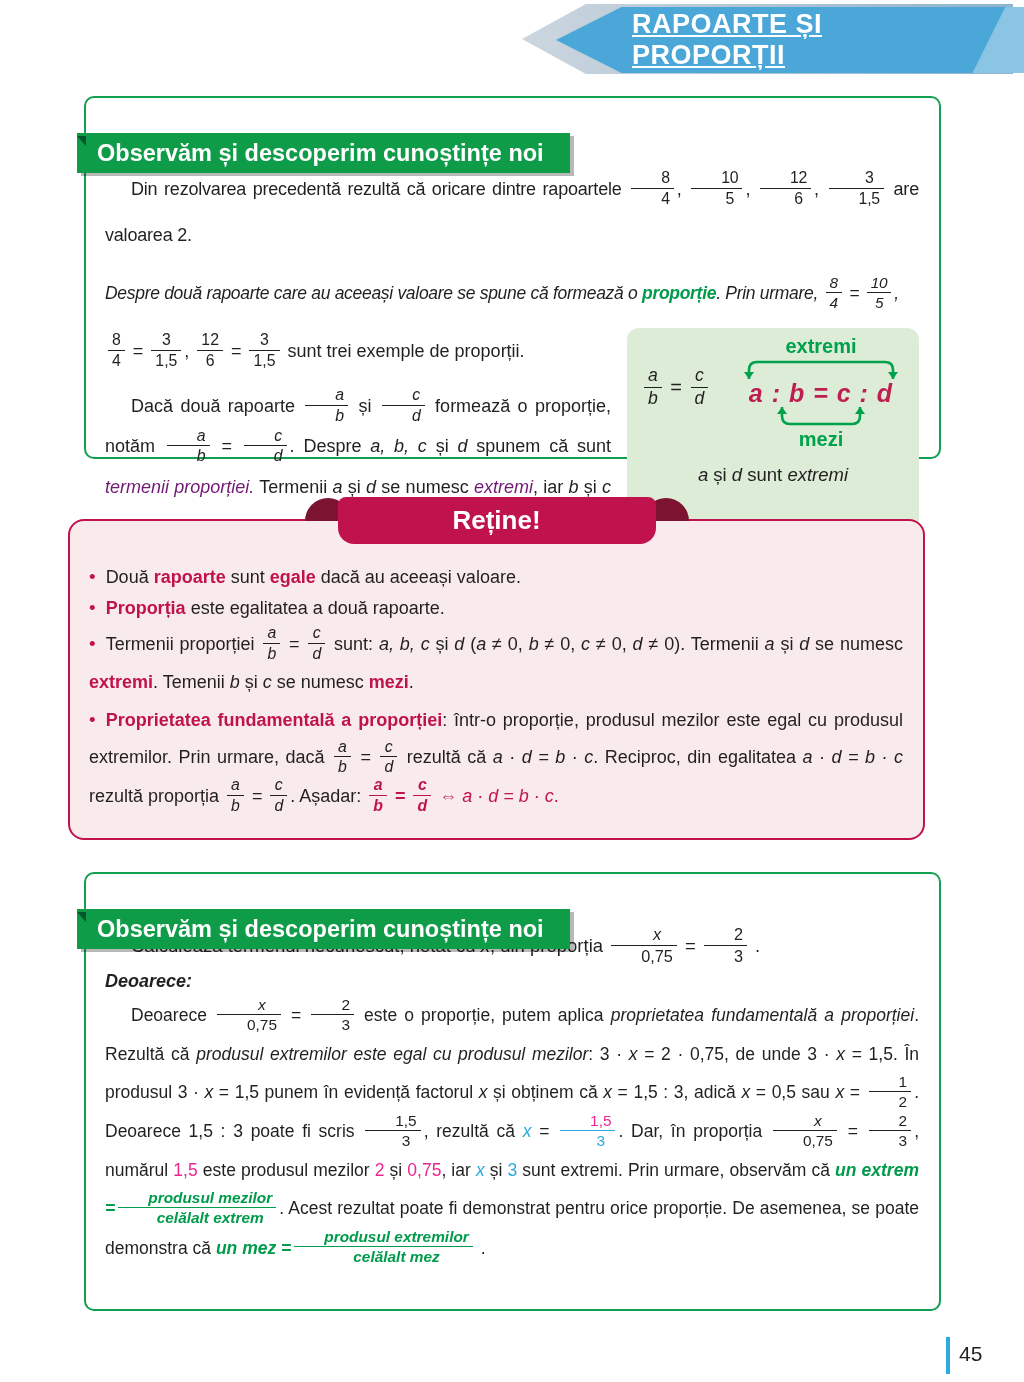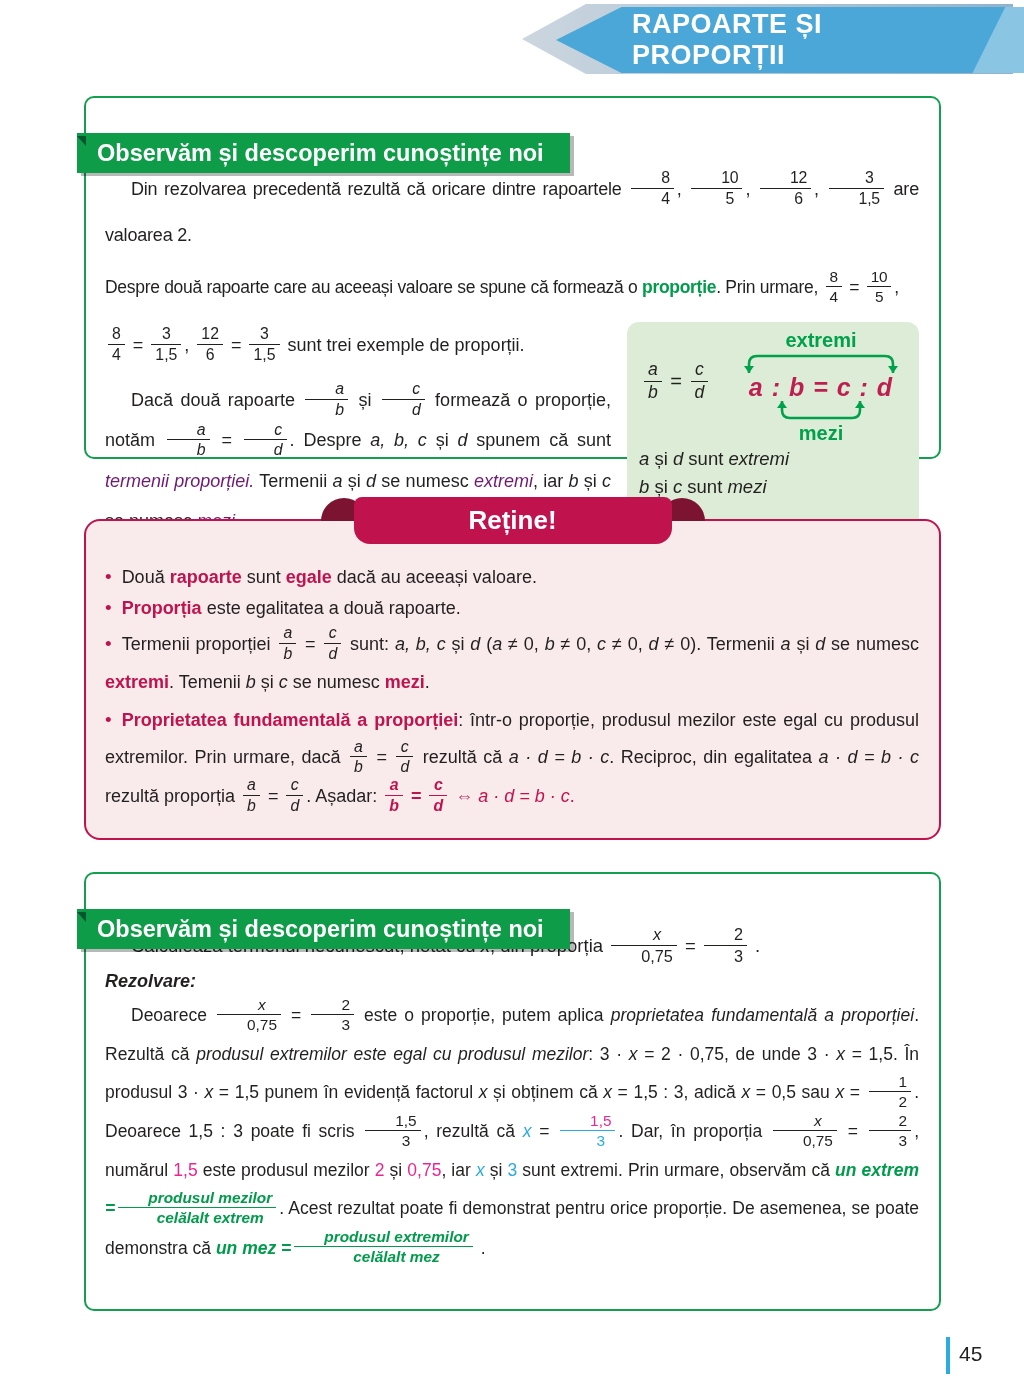--- a/index.html
+++ b/index.html
@@ -10,39 +10,39 @@
   .banner{position:absolute;top:7px;right:0;width:468px;height:66px;}
   .banner-back{position:absolute;left:-34px;top:-3px;width:105%;height:106%;
                background:linear-gradient(90deg,#ccd6df,#8fb3cc);
                clip-path:polygon(0 50%,13% 0,100% 0,100% 100%,13% 100%);}
   .banner-light{position:absolute;inset:0;background:#8ac6e4;
                clip-path:polygon(90% 0,100% 0,100% 100%,82% 100%);}
   .banner-main{position:absolute;inset:0;background:#4aa7d7;
                clip-path:polygon(0 50%,14% 0,96% 0,89% 100%,14% 100%);}
   .banner-title{position:absolute;left:76px;right:48px;top:0;height:100%;
                 display:flex;align-items:center;justify-content:center;
-                color:#fff;font-size:27px;font-weight:700;letter-spacing:.5px;}
+                color:#fff;font-size:27px;font-weight:700;letter-spacing:.5px;text-decoration:underline;}
 
   
   .gbox{position:absolute;left:84px;width:857px;background:#fff;box-sizing:border-box;
         border:2.5px solid #12a050;border-radius:10px;}
   #box1{top:96px;height:363px;}
   #box2{top:872px;height:439px;}
   .gtab{position:absolute;top:-2.5px;left:-9px;height:40px;background:#0f9c48;color:#fff;
         font-size:23.5px;font-weight:700;line-height:40px;padding:0 26px 0 20px;
         box-shadow:4px 3px 0 rgba(0,0,0,.28);white-space:nowrap;margin-top:37px;}
   .gfold{position:absolute;left:-9px;top:37.5px;width:0;height:0;
          border-top:10px solid #03572e;border-left:9px solid transparent;}
   .gcontent{padding:46px 20px 0 19px;font-size:18px;}
   #box2 .gcontent{padding-top:50px;}
 
   .par{margin:0;text-align:justify;}
   .indent{text-indent:26px;}
   .p1{line-height:46px;margin-top:22px;font-size:18px;letter-spacing:-.2px;}
-  .p2{line-height:46px;margin-top:6px;font-size:17.5px;letter-spacing:-.3px;}
+  .p2{line-height:46px;margin-top:12px;font-size:17.5px;letter-spacing:-.3px;font-style:italic;}
   .cols{display:flex;gap:16px;margin-top:12px;}
   .colL{flex:1;}
   .p3{line-height:46px;font-size:18px;}
   .p4{line-height:40px;margin-top:12px;font-size:18px;}
 
   
   .frac{display:inline-block;vertical-align:middle;text-align:center;margin:0 3px;
         font-size:.88em;line-height:1.12;transform:translateY(-2px);}
   .frac .fn{display:block;padding:0 4px 1px;}
   .frac .fd{display:block;border-top:1.6px solid currentColor;padding:1px 4px 0;}
@@ -68,24 +68,24 @@
   
   .propbox{width:292px;min-height:166px;background:#dcecd7;border-radius:12px;
            padding:8px 12px 10px;box-sizing:border-box;}
   .propbox-top{display:flex;}
   .propbox-frac{font-size:20px;margin:32px 4px 0 2px;white-space:nowrap;}
   .diagram{margin-left:auto;width:172px;text-align:center;}
   .dlabel{color:#00a14b;font-size:20px;font-weight:600;line-height:21px;}
   .dformula{color:#be1e50;font-size:25px;font-weight:700;font-style:italic;
             line-height:28px;letter-spacing:1px;}
   .diagram svg{display:block;margin:0 auto;}
-  .propline{font-size:18.5px;line-height:26px;margin-top:2px;text-align:left;}
+  .propline{font-size:18.5px;line-height:26px;margin-top:12px;text-align:center;}
 
   
-  .retine{position:absolute;left:84px;width:857px;top:519px;min-height:321px;
+  .retine{position:absolute;left:68px;width:857px;top:519px;min-height:321px;
           background:#f9eaec;border:2.5px solid #c0134e;border-radius:16px;
           box-sizing:border-box;padding:42px 20px 10px 19px;}
   .rtab{position:absolute;top:-24px;left:50%;transform:translateX(-50%);
         width:318px;height:47px;background:#c0134e;color:#fff;font-size:26px;
         font-weight:700;text-align:center;line-height:46px;
         border-radius:8px 8px 16px 16px;z-index:2;}
   .rbump{position:absolute;top:-23.5px;width:46px;height:23px;background:#7c1331;
          border-radius:23px 23px 0 0;z-index:1;}
   .rbump.left{left:50%;margin-left:-192px;}
   .rbump.right{left:50%;margin-left:146px;}
@@ -140,42 +140,41 @@
               <div class="dformula">a : b = c : d</div>
               <svg width="92" height="22" viewBox="0 0 92 22">
                 <path d="M7,0 L7,9 Q7,17 15,17 L77,17 Q85,17 85,9 L85,0" fill="none" stroke="#00a14b" stroke-width="2.6"></path>
                 <polygon points="2,7 12,7 7,0" fill="#00a14b"></polygon>
                 <polygon points="80,7 90,7 85,0" fill="#00a14b"></polygon>
               </svg>
               <div class="dlabel">mezi</div>
             </div>
           </div>
           <div class="propline"><span class="it">a</span><span> și </span><span class="it">d</span><span> sunt </span><span class="it">extremi</span></div>
-          <div class="propline"><span class="it">b</span><span> și </span><span class="it">c</span><span> sunt </span><span class="it">mezi</span></div>
         </div>
       </div>
     </div>
   </div>
 
   <div class="retine">
     <div class="rbump left"></div>
     <div class="rbump right"></div>
     <div class="rtab">Reține!</div>
     <p class="par rb1"><span class="bdot">•</span><span>Două </span><span class="crb">rapoarte</span><span> sunt </span><span class="crb">egale</span><span> dacă au aceeași valoare.</span></p>
     <p class="par rb2"><span class="bdot">•</span><span class="crb">Proporția</span><span> este egalitatea a două rapoarte.</span></p>
     <p class="par rb3"><span class="bdot">•</span><span>Termenii proporției </span><span class="frac var"><span class="fn">a</span><span class="fd">b</span></span><span> = </span><span class="frac var"><span class="fn">c</span><span class="fd">d</span></span><span> sunt: </span><span class="it">a, b, c</span><span> și </span><span class="it">d</span><span> (</span><span class="it">a</span><span> ≠ 0, </span><span class="it">b</span><span> ≠ 0, </span><span class="it">c</span><span> ≠ 0, </span><span class="it">d</span><span> ≠ 0). Termenii </span><span class="it">a</span><span> și </span><span class="it">d</span><span> se numesc </span><span class="crb">extremi</span><span>. Temenii </span><span class="it">b</span><span> și </span><span class="it">c</span><span> se numesc </span><span class="crb">mezi</span><span>.</span></p>
     <p class="par rb4"><span class="bdot">•</span><span class="crb">Proprietatea fundamentală a proporției</span><span>: într-o proporție, produsul mezilor este egal cu produsul extremilor. Prin urmare, dacă </span><span class="frac var"><span class="fn">a</span><span class="fd">b</span></span><span> = </span><span class="frac var"><span class="fn">c</span><span class="fd">d</span></span><span> rezultă că </span><span class="it">a · d = b · c</span><span>. Reciproc, din egalitatea </span><span class="it">a · d = b · c</span><span> rezultă proporția </span><span class="frac var"><span class="fn">a</span><span class="fd">b</span></span><span> = </span><span class="frac var"><span class="fn">c</span><span class="fd">d</span></span><span>. Așadar: </span><span class="frac crf"><span class="fn">a</span><span class="fd">b</span></span><span class="crb"> = </span><span class="frac crf"><span class="fn">c</span><span class="fd">d</span></span><span class="crb"> ⇔ </span><span class="cri">a · d = b · c</span><span class="cr">.</span></p>
   </div>
 
   <div class="gbox" id="box2">
     <div class="gtab">Observăm și descoperim cunoștințe noi</div>
     <div class="gfold"></div>
     <div class="gcontent">
       <p class="par indent p1b2"><span>Calculează termenul necunoscut, notat cu </span><span class="it">x</span><span>, din proporția </span><span class="frac varn"><span class="fn">x</span><span class="fd">0,75</span></span><span> = </span><span class="frac"><span class="fn">2</span><span class="fd">3</span></span><span> .</span></p>
-      <p class="rez">Rezolvare:</p>
+      <p class="rez">Deoarece:</p>
       <p class="par indent p2b2"><span>Deoarece </span><span class="frac varn"><span class="fn">x</span><span class="fd">0,75</span></span><span> = </span><span class="frac"><span class="fn">2</span><span class="fd">3</span></span><span> este o proporție, putem aplica </span><span class="it">proprietatea fundamentală a proporției</span><span>. Rezultă că </span><span class="it">produsul extremilor este egal cu produsul mezilor</span><span>: 3 · </span><span class="it">x</span><span> = 2 · 0,75, de unde 3 · </span><span class="it">x</span><span> = 1,5. În produsul 3 · </span><span class="it">x</span><span> = 1,5 punem în evidență factorul </span><span class="it">x</span><span> și obținem că </span><span class="it">x</span><span> = 1,5 : 3, adică </span><span class="it">x</span><span> = 0,5 sau </span><span class="it">x</span><span> = </span><span class="frac"><span class="fn">1</span><span class="fd">2</span></span><span>. Deoarece 1,5 : 3 poate fi scris </span><span class="frac"><span class="fn">1,5</span><span class="fd">3</span></span><span>, rezultă că </span><span class="it bl">x</span><span> = </span><span class="frac mix"><span class="fn">1,5</span><span class="fd">3</span></span><span>. Dar, în proporția </span><span class="frac varn"><span class="fn">x</span><span class="fd">0,75</span></span><span> = </span><span class="frac"><span class="fn">2</span><span class="fd">3</span></span><span>, numărul </span><span class="pk">1,5</span><span> este produsul mezilor </span><span class="pk">2</span><span> și </span><span class="pk">0,75</span><span>, iar </span><span class="it bl">x</span><span> și </span><span class="bl">3</span><span> sunt extremi. Prin urmare, observăm că </span><span class="gfx">un extrem =</span><span class="frac gfr"><span class="fn">produsul mezilor</span><span class="fd">celălalt extrem</span></span><span>. Acest rezultat poate fi demonstrat pentru orice proporție. De asemenea, se poate demonstra că </span><span class="gfx">un mez =</span><span class="frac gfr"><span class="fn">produsul extremilor</span><span class="fd">celălalt mez</span></span><span> .</span></p>
     </div>
   </div>
 
   <div class="footer-bar"></div>
   <div class="footer-num">45</div>
 
 </div>
 
 </body></html>

